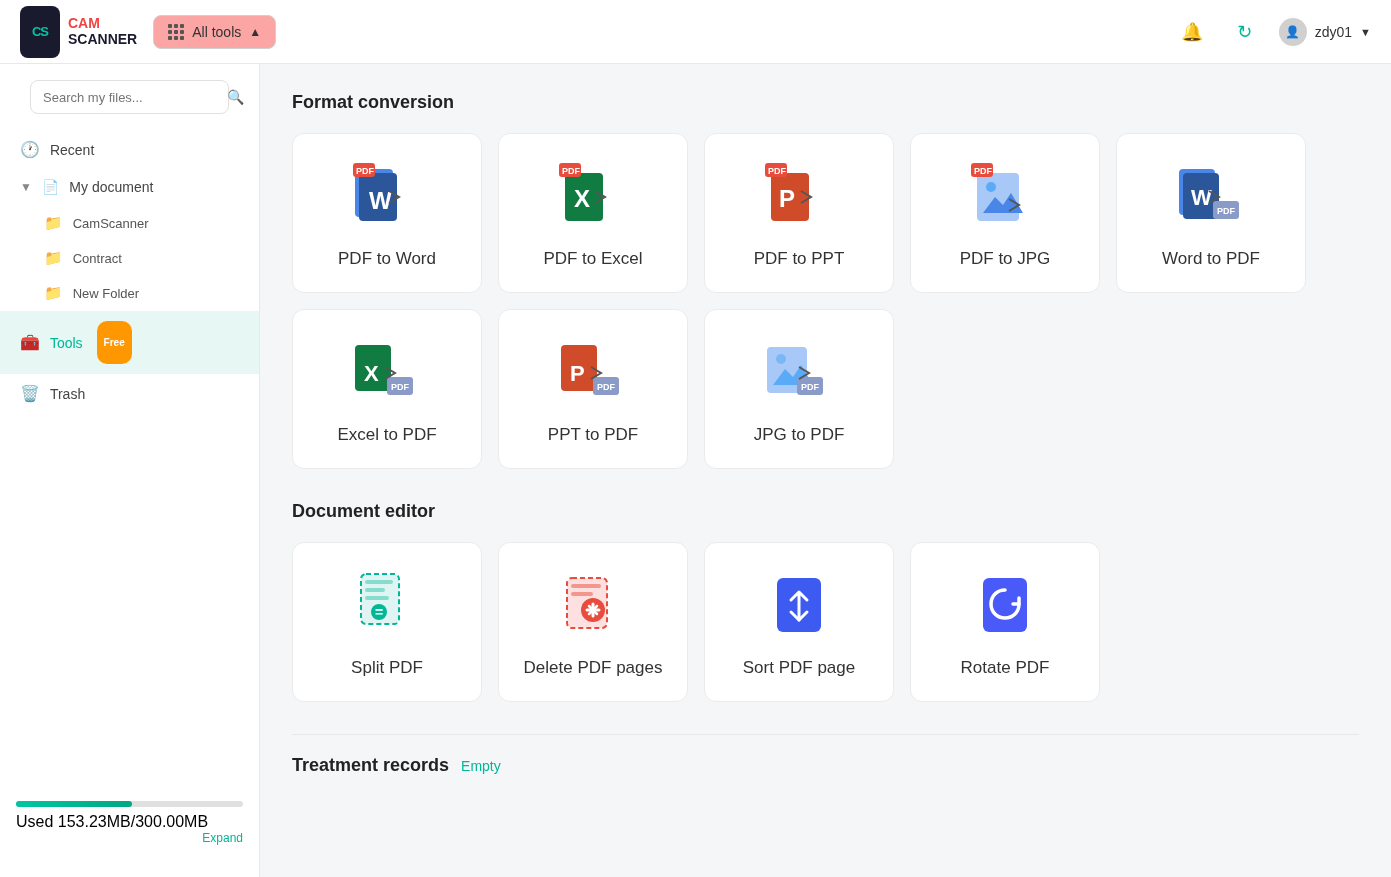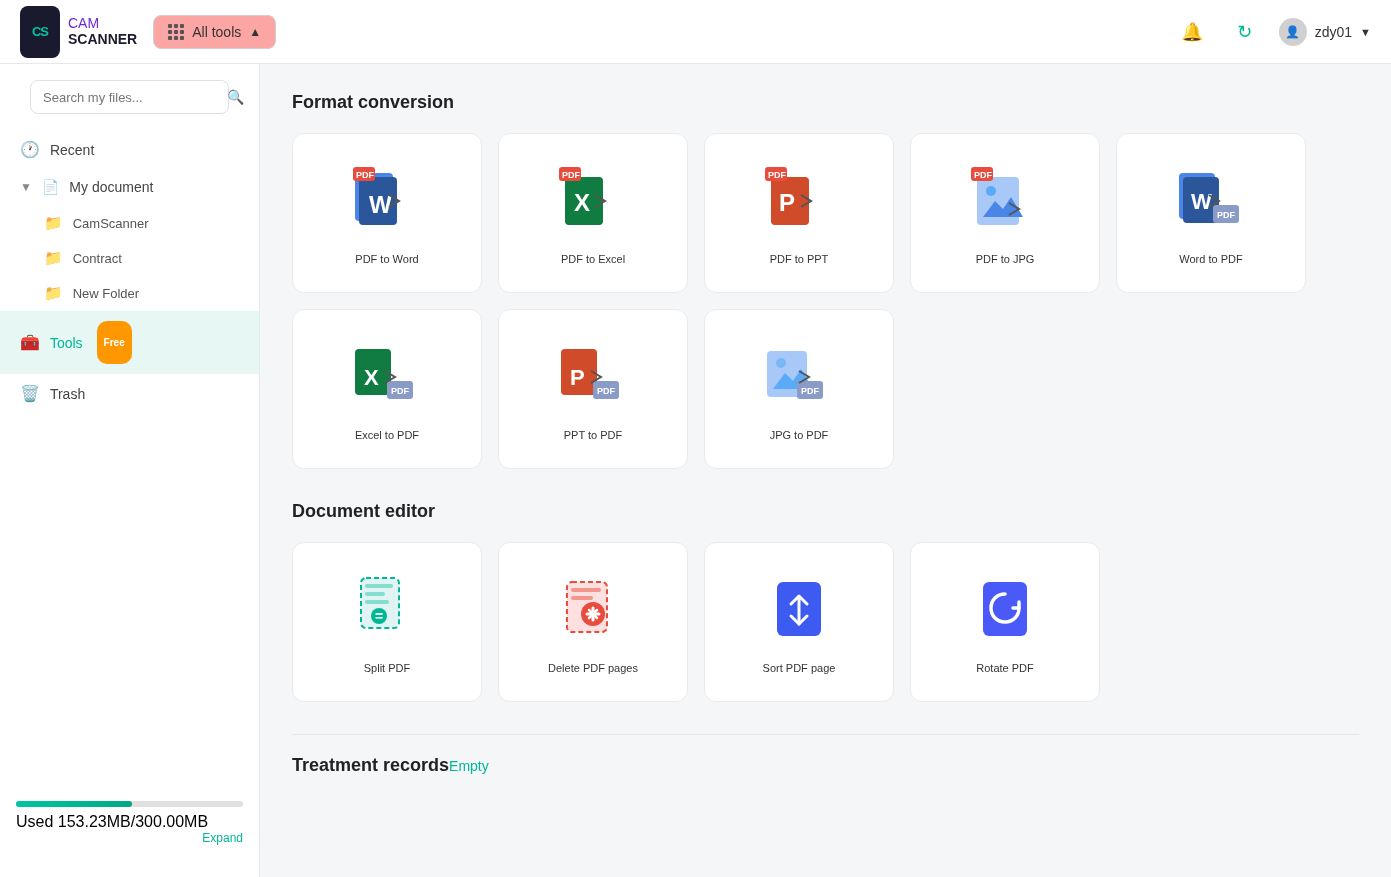--- a/index.html
+++ b/index.html
@@ -4,21 +4,21 @@
   <style>
     * { box-sizing: border-box; margin: 0; padding: 0; }
     body { font-family: -apple-system, BlinkMacSystemFont, 'Segoe UI', sans-serif; background: #f5f6f8; display: flex; flex-direction: column; height: 877px; overflow: hidden; }
 
     
     .header { height: 64px; background: #fff; border-bottom: 1px solid #e8e8e8; display: flex; align-items: center; padding: 0 20px; justify-content: space-between; flex-shrink: 0; }
     .header-left { display: flex; align-items: center; gap: 16px; }
     .logo { display: flex; align-items: center; gap: 8px; }
     .logo-box { width: 40px; height: 52px; background: #1a1a2e; border-radius: 8px; display: flex; align-items: center; justify-content: center; color: #00c5a3; font-weight: 900; font-size: 13px; letter-spacing: -1px; }
     .logo-text { display: flex; flex-direction: column; line-height: 1.1; }
-    .logo-text .cam { color: #6d28d9; font-weight: 400; font-size: 14px; }
+    .logo-text .cam { color: #ef4444; font-weight: 700; font-size: 14px; }
     .logo-text .scanner { color: #1a1a2e; font-weight: 700; font-size: 14px; }
     .all-tools-btn { border: 1.5px solid #d0d0d0; border-radius: 8px; background: #fca5a5; padding: 8px 14px; display: flex; align-items: center; gap: 8px; cursor: pointer; font-size: 14px; color: #333; }
     .all-tools-btn .grid-icon { display: grid; grid-template-columns: repeat(3,4px); gap: 2px; }
     .all-tools-btn .grid-icon span { width: 4px; height: 4px; background: #555; border-radius: 1px; }
     .header-right { display: flex; align-items: center; gap: 16px; }
     .icon-btn { width: 36px; height: 36px; border-radius: 50%; border: none; background: transparent; cursor: pointer; display: flex; align-items: center; justify-content: center; font-size: 18px; color: #555; }
     .user-btn { display: flex; align-items: center; gap: 8px; cursor: pointer; border: none; background: transparent; font-size: 14px; color: #333; }
     .user-avatar { width: 28px; height: 28px; border-radius: 50%; background: #d0d0d0; display: flex; align-items: center; justify-content: center; font-size: 12px; color: #666; }
 
     
@@ -43,27 +43,27 @@
     .storage-bar-bg { background: #e0e0e0; border-radius: 4px; height: 6px; margin-bottom: 6px; }
     .storage-bar-fill { background: linear-gradient(90deg, #00c5a3, #00a885); height: 6px; border-radius: 4px; width: 51%; }
     .expand-btn { color: #00b896; font-size: 12px; cursor: pointer; float: right; background: none; border: none; }
 
     
     .main { flex: 1; overflow-y: auto; padding: 28px 32px; background: #f5f6f8; }
     .section-title { font-size: 18px; font-weight: 600; color: #222; margin-bottom: 20px; }
     .tools-grid { display: flex; flex-wrap: wrap; gap: 16px; margin-bottom: 32px; }
     .tool-card { background: #fff; border-radius: 12px; border: 1.5px solid #ebebeb; width: 190px; min-height: 160px; display: flex; flex-direction: column; align-items: center; justify-content: center; cursor: pointer; padding: 20px 16px; transition: box-shadow 0.15s; }
     .tool-card-icon { width: 80px; height: 80px; margin-bottom: 12px; display: flex; align-items: center; justify-content: center; }
-    .tool-card-label { font-size: 11px; color: #333; font-weight: 500; text-align: left; }
+    .tool-card-label { font-size: 17px; color: #333; font-weight: 500; text-align: left; }
 
     
     .doc-editor-grid { display: flex; flex-wrap: wrap; gap: 16px; margin-bottom: 32px; }
 
     
-    .treatment-row { display: flex; align-items: center; margin-bottom: 8px; }
+    .treatment-row { display: flex; align-items: center; gap: 12px; margin-bottom: 8px; }
     .treatment-title { font-size: 18px; font-weight: 600; color: #222; }
     .treatment-empty { color: #00b896; font-size: 14px; cursor: pointer; }
     .divider { border: none; border-top: 1px solid #e8e8e8; margin-bottom: 20px; }
   </style>
 </head>
 <body>
 
 <div class="header">
   <div class="header-left">
     <div class="logo">

